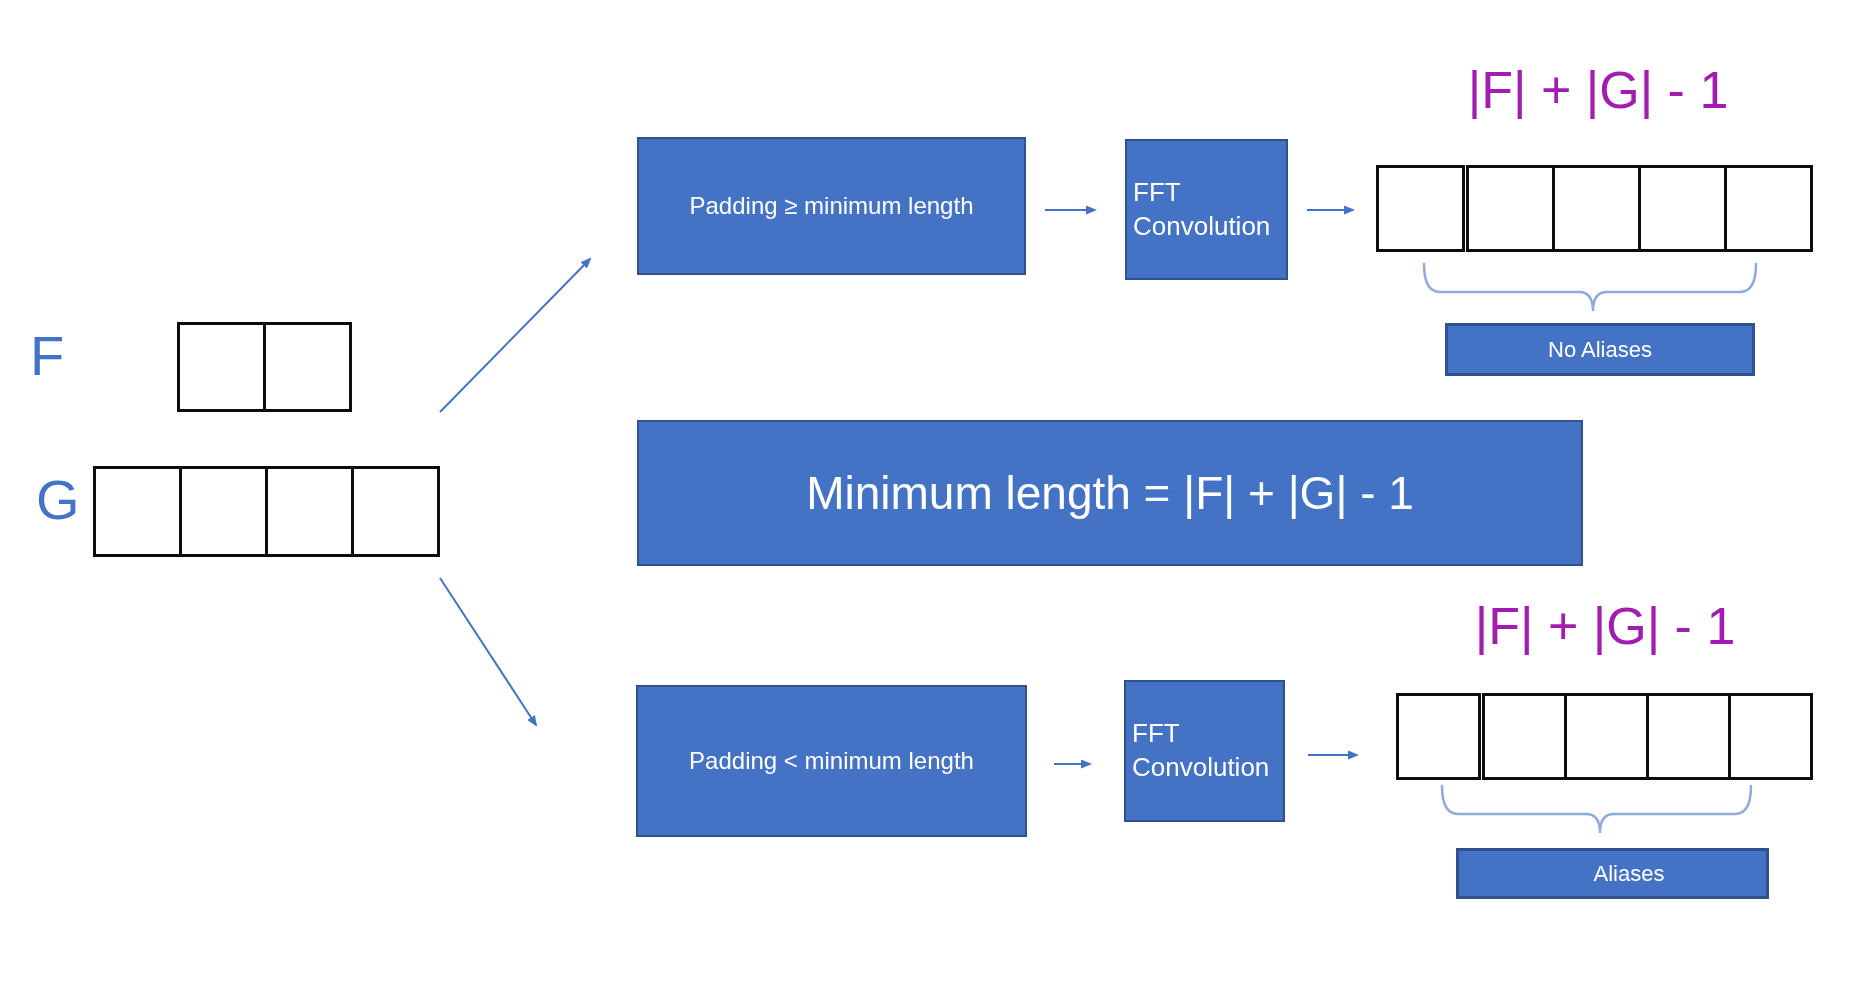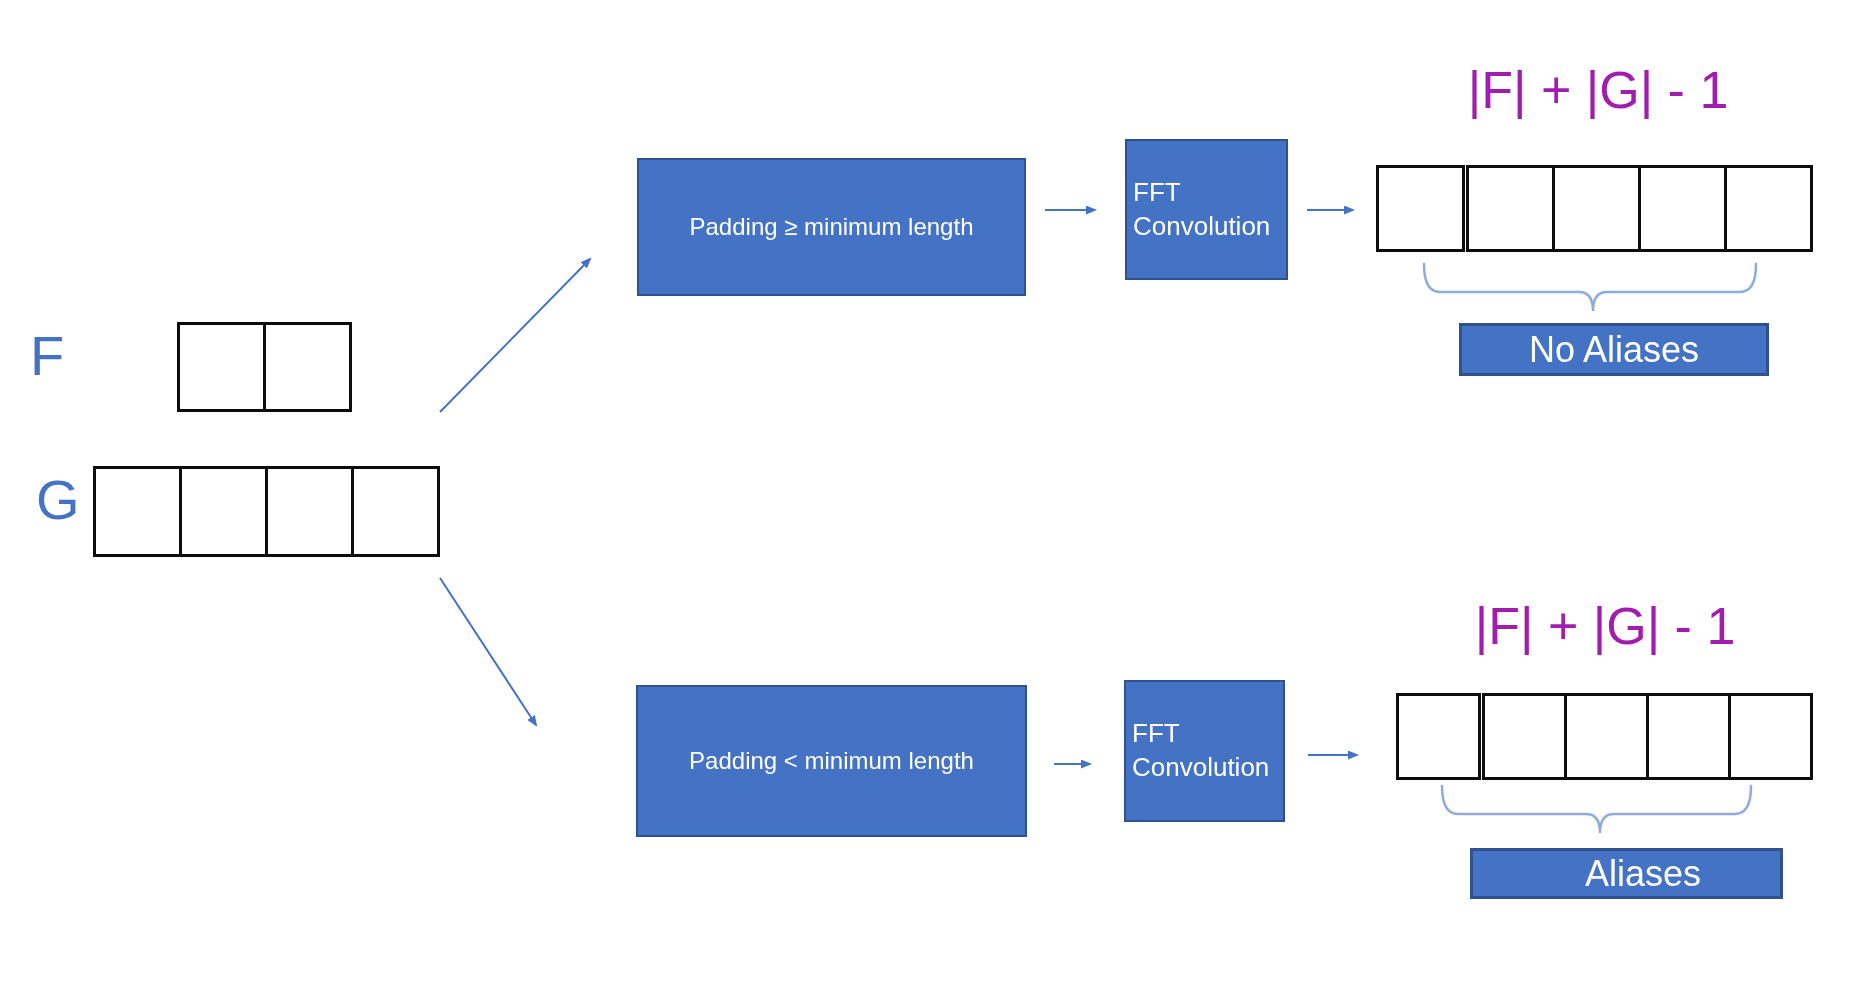--- a/index.html
+++ b/index.html
@@ -22,21 +22,21 @@
   .out-array .cell:nth-child(2),
   .out-array-b .cell:nth-child(2){margin-left:1px;}
   
   .bluebox{
     background:#4472C4;border:2px solid #2F528F;box-sizing:border-box;
     color:#ffffff;display:flex;align-items:center;justify-content:center;
   }
   .pad-box{font-size:24px;}
   .fft-box{font-size:26px;justify-content:flex-start;padding-left:6px;line-height:1.3;}
   .formula-box{font-size:46px;}
-  .result-box{font-size:36px;border-width:3px;margin-left:14px;}
+  .result-box{font-size:22px;border-width:3px;}
   
   .seq-label{color:#4472C4;font-size:56px;line-height:1;}
   .heading{color:#a21caf;font-size:52px;text-align:center;width:400px;line-height:1.1;}
   svg{display:block;}
 </style>
 </head>
 <body>
 
 <div class="canvas">
 
@@ -61,21 +61,21 @@
     </div>
 
   <div class="abs seq-label" style="left:36px;top:472px;">G</div>
   <div class="abs cells g-array" style="left:93px;top:466px;">
       <div class="cell"></div>
       <div class="cell"></div>
       <div class="cell"></div>
       <div class="cell"></div>
     </div>
 
-  <div class="abs bluebox pad-box" style="left:637px;top:158px;width:389px;height:138px;">
+  <div class="abs bluebox pad-box" style="left:637px;top:137px;width:389px;height:138px;">
     <span>Padding ≥ minimum length</span>
   </div>
 
   <div class="abs bluebox fft-box" style="left:1125px;top:139px;width:163px;height:141px;">
     <span>
       <span style="display:block">FFT</span>
       <span style="display:block">Convolution</span>
     </span>
   </div>
 
@@ -90,20 +90,23 @@
     </div>
 
   <svg class="abs" style="left:1420px;top:262px;" width="340" height="52" viewBox="0 0 340 52">
     <path d="M 4 2 Q 4 30 20 30 L 159 30 Q 173 30 173 49 Q 173 30 187 30 L 320 30 Q 336 30 336 2" fill="none" stroke="#8FAADC" stroke-width="2.5" stroke-linecap="round"></path>
   </svg>
 
   <div class="abs bluebox result-box" style="left:1445px;top:323px;width:310px;height:53px;">
     <span>No Aliases</span>
   </div>
 
+  <div class="abs bluebox formula-box" style="left:637px;top:420px;width:946px;height:146px;">
+    <span>Minimum length = |F| + |G| - 1</span>
+  </div>
 
   <div class="abs bluebox pad-box" style="left:636px;top:685px;width:391px;height:152px;">
     <span>Padding &lt; minimum length</span>
   </div>
 
   <div class="abs bluebox fft-box" style="left:1124px;top:680px;width:161px;height:142px;">
     <span>
       <span style="display:block">FFT</span>
       <span style="display:block">Convolution</span>
     </span>

